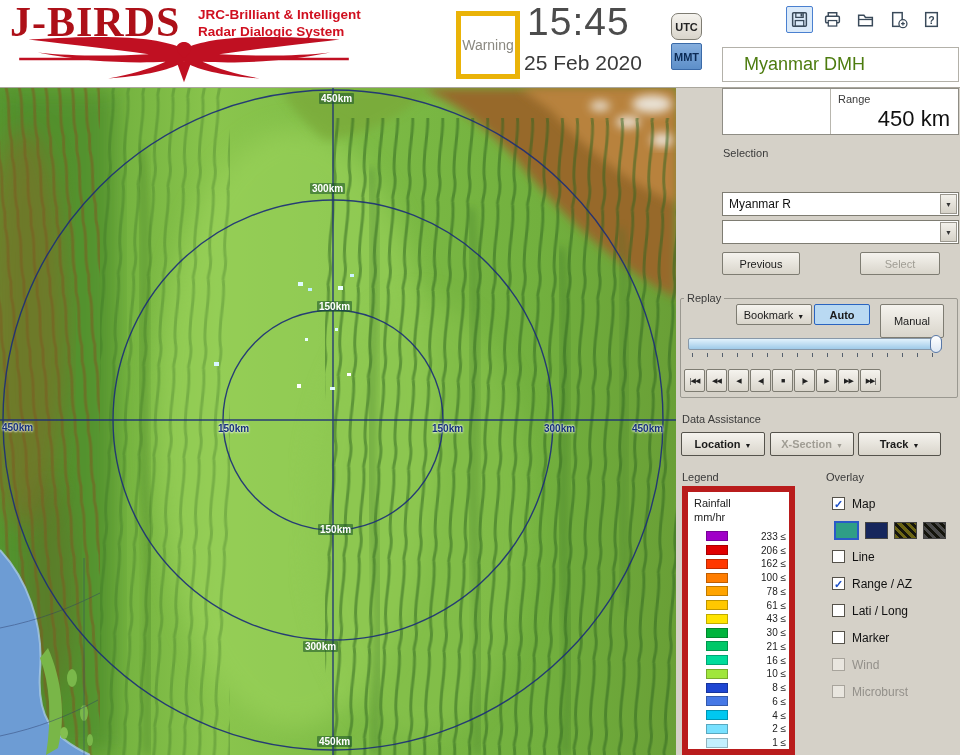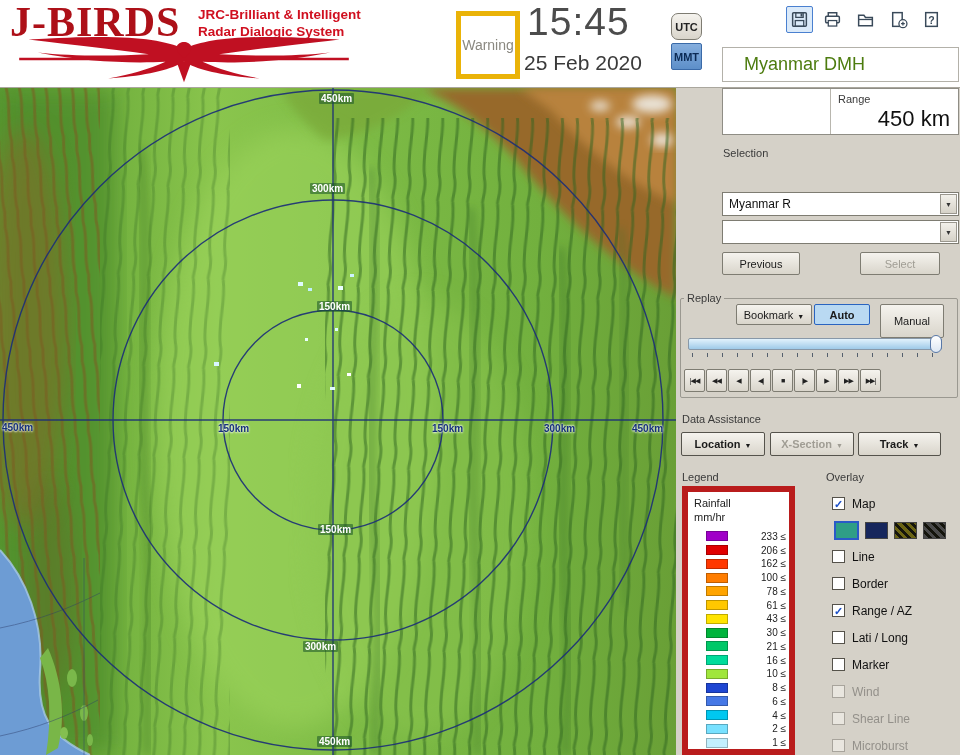--- a/index.html
+++ b/index.html
@@ -391,42 +391,34 @@
         <span class="sw sel" style="background: linear-gradient(rgb(47, 158, 134), rgb(47, 158, 134));"></span>
         <span class="sw" style="background: linear-gradient(rgb(22, 38, 92), rgb(22, 38, 92));"></span>
         <span class="sw" style="background: repeating-linear-gradient(45deg, rgb(107, 100, 20) 0px, rgb(107, 100, 20) 3px, rgb(20, 20, 12) 3px, rgb(20, 20, 12) 6px);"></span>
         <span class="sw" style="background: repeating-linear-gradient(45deg, rgb(74, 74, 74) 0px, rgb(74, 74, 74) 3px, rgb(20, 20, 12) 3px, rgb(20, 20, 12) 6px);"></span>
       </span>
       <span class="ov-row">
         <span class="cb"></span>
         <span class="ov-lb">Line</span>
       </span>
       <span class="ov-row">
-        <span class="cb"></span>
-        <span class="ov-lb">Border</span>
-      </span>
-      <span class="ov-row">
         <span class="cb on">✓</span>
         <span class="ov-lb">Range / AZ</span>
       </span>
       <span class="ov-row">
         <span class="cb"></span>
         <span class="ov-lb">Lati / Long</span>
       </span>
       <span class="ov-row">
         <span class="cb"></span>
         <span class="ov-lb">Marker</span>
       </span>
       <span class="ov-row disabled">
         <span class="cb"></span>
         <span class="ov-lb">Wind</span>
       </span>
       <span class="ov-row disabled">
         <span class="cb"></span>
-        <span class="ov-lb">Shear Line</span>
-      </span>
-      <span class="ov-row disabled">
-        <span class="cb"></span>
         <span class="ov-lb">Microburst</span>
       </span>
     </div>
 
 </div>
 
 </body></html>

